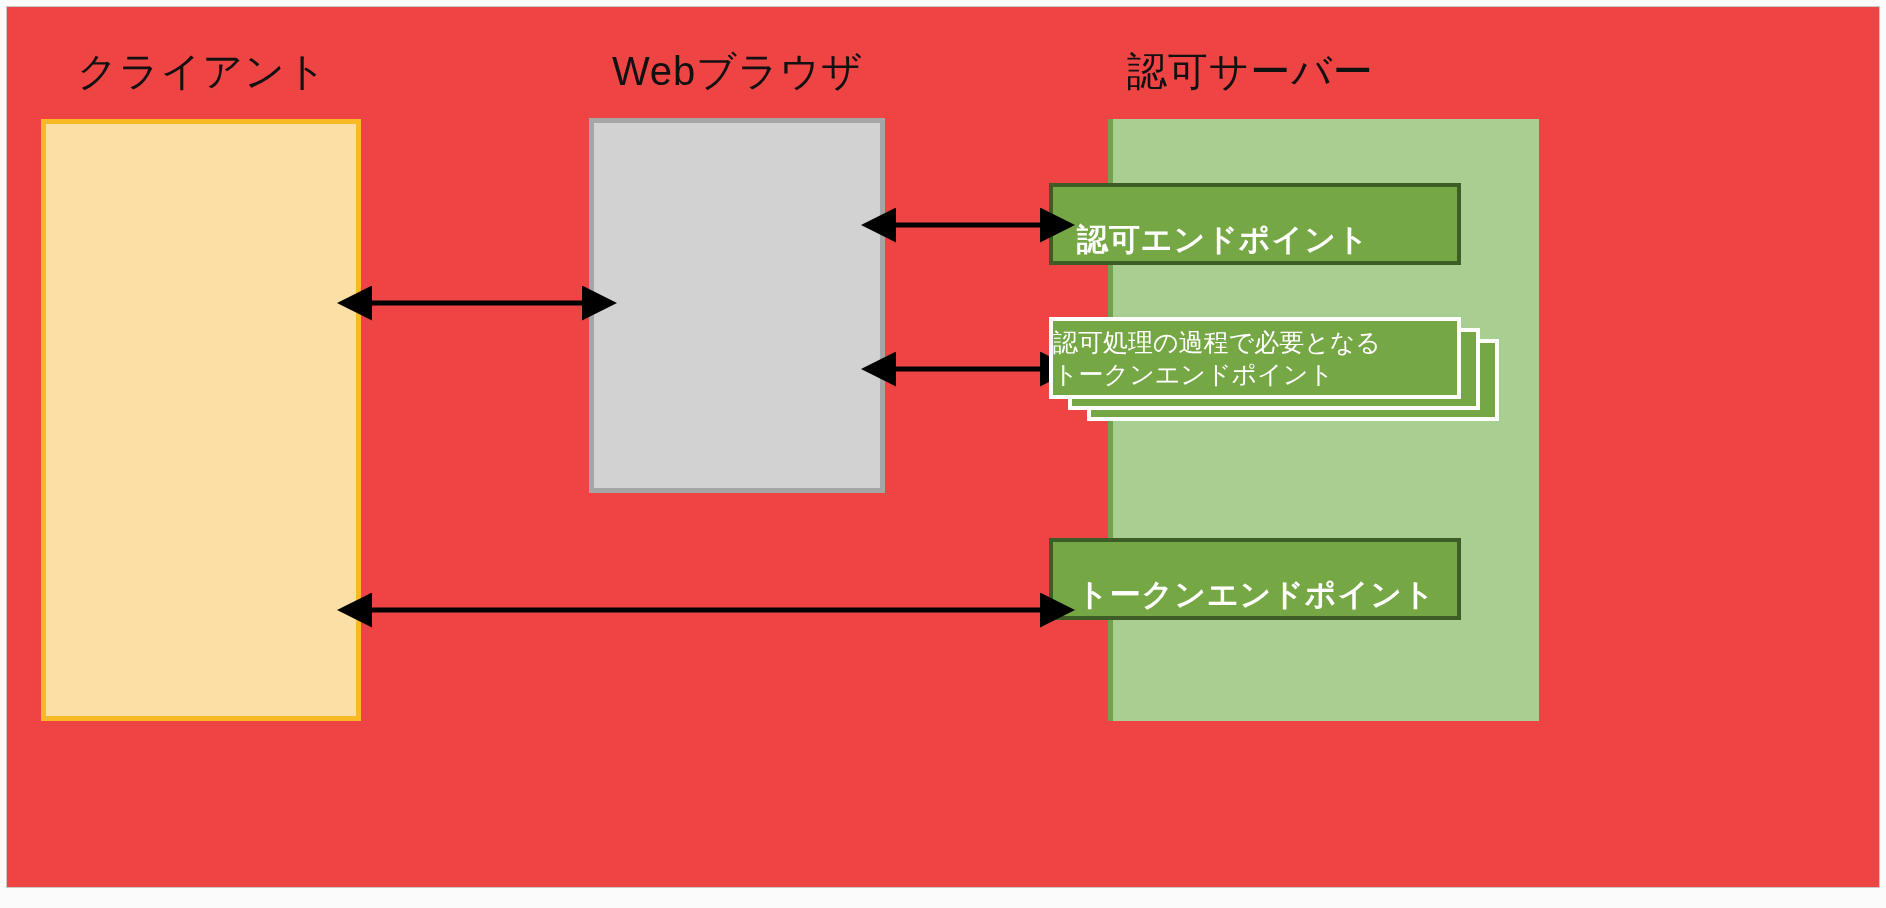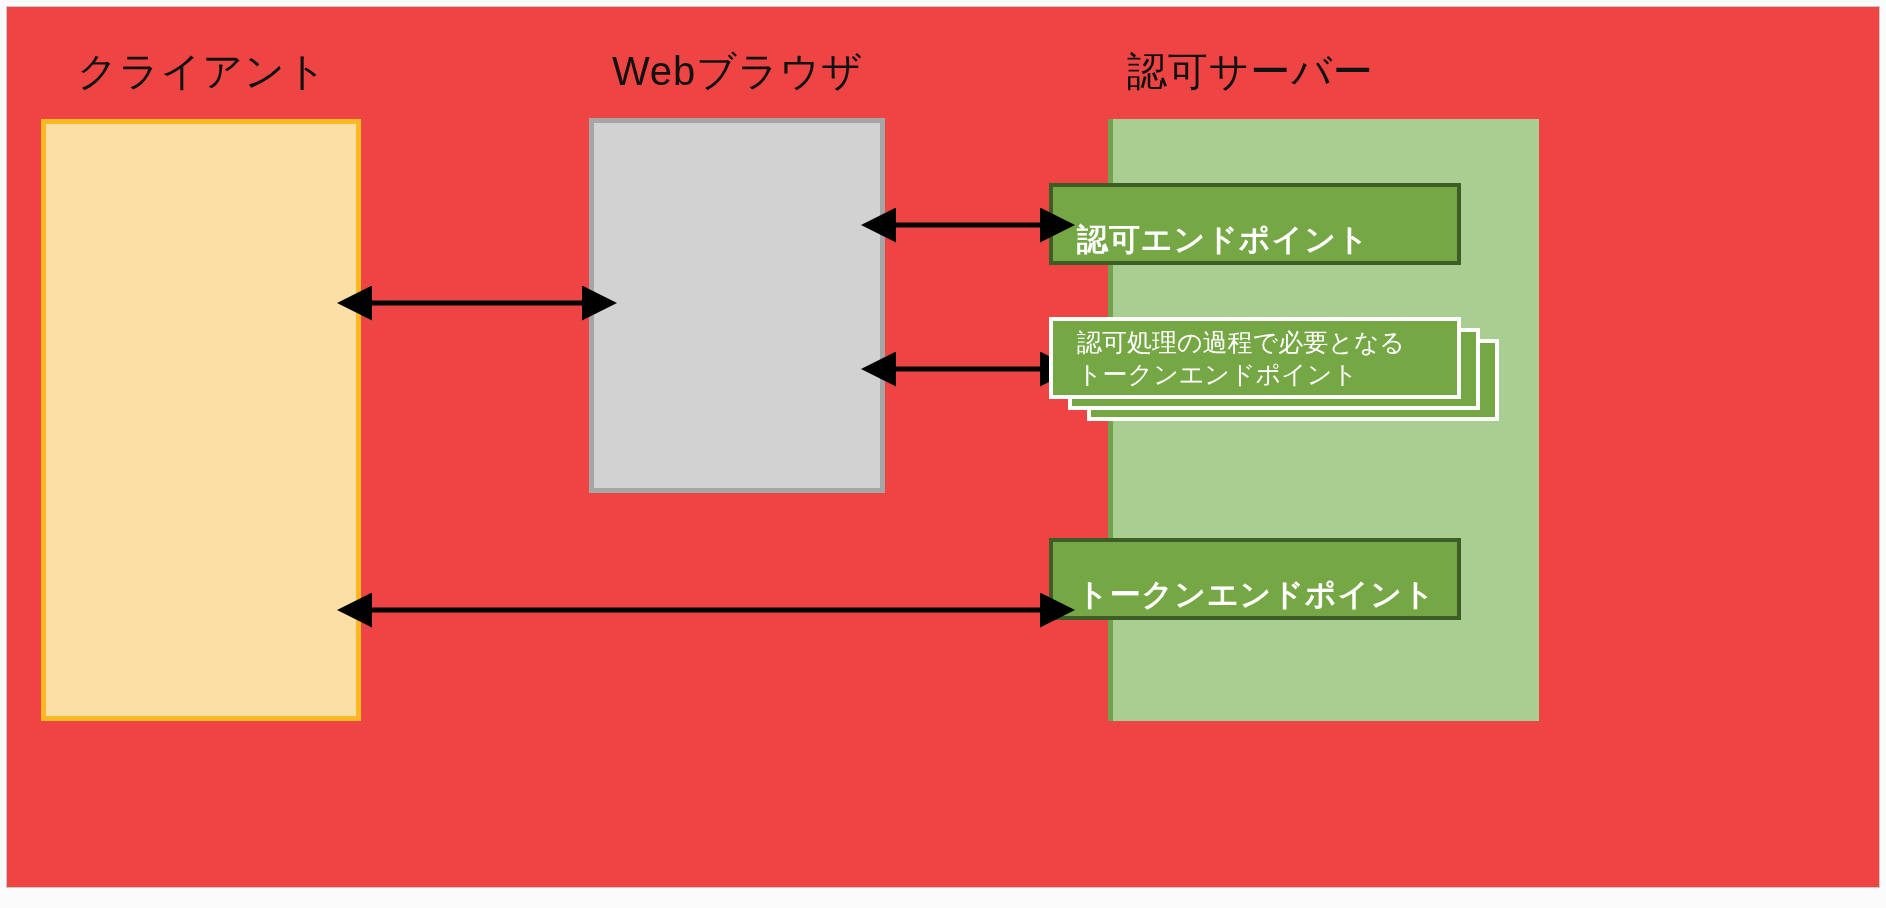--- a/index.html
+++ b/index.html
@@ -137,21 +137,21 @@
     display: flex;
     align-items: center;
     z-index: 3;
   }
   #stack-mid  { z-index: 2; }
   #stack-back { z-index: 1; }
   #stack-front .stack-text {
     color: #ffffff;
     font-size: 25px;
     line-height: 1.28;
-    padding-left: 24px;
+    padding-left: 0;
     white-space: nowrap;
   }
 
   
   .arrow-svg {
     position: absolute;
     overflow: visible;
   }
   #arrow-client-browser { left: 348px;  top: 278px;  width: 244px; height: 36px; }
   #arrow-browser-authz  { left: 872px;  top: 200px;  width: 178px; height: 36px; }

